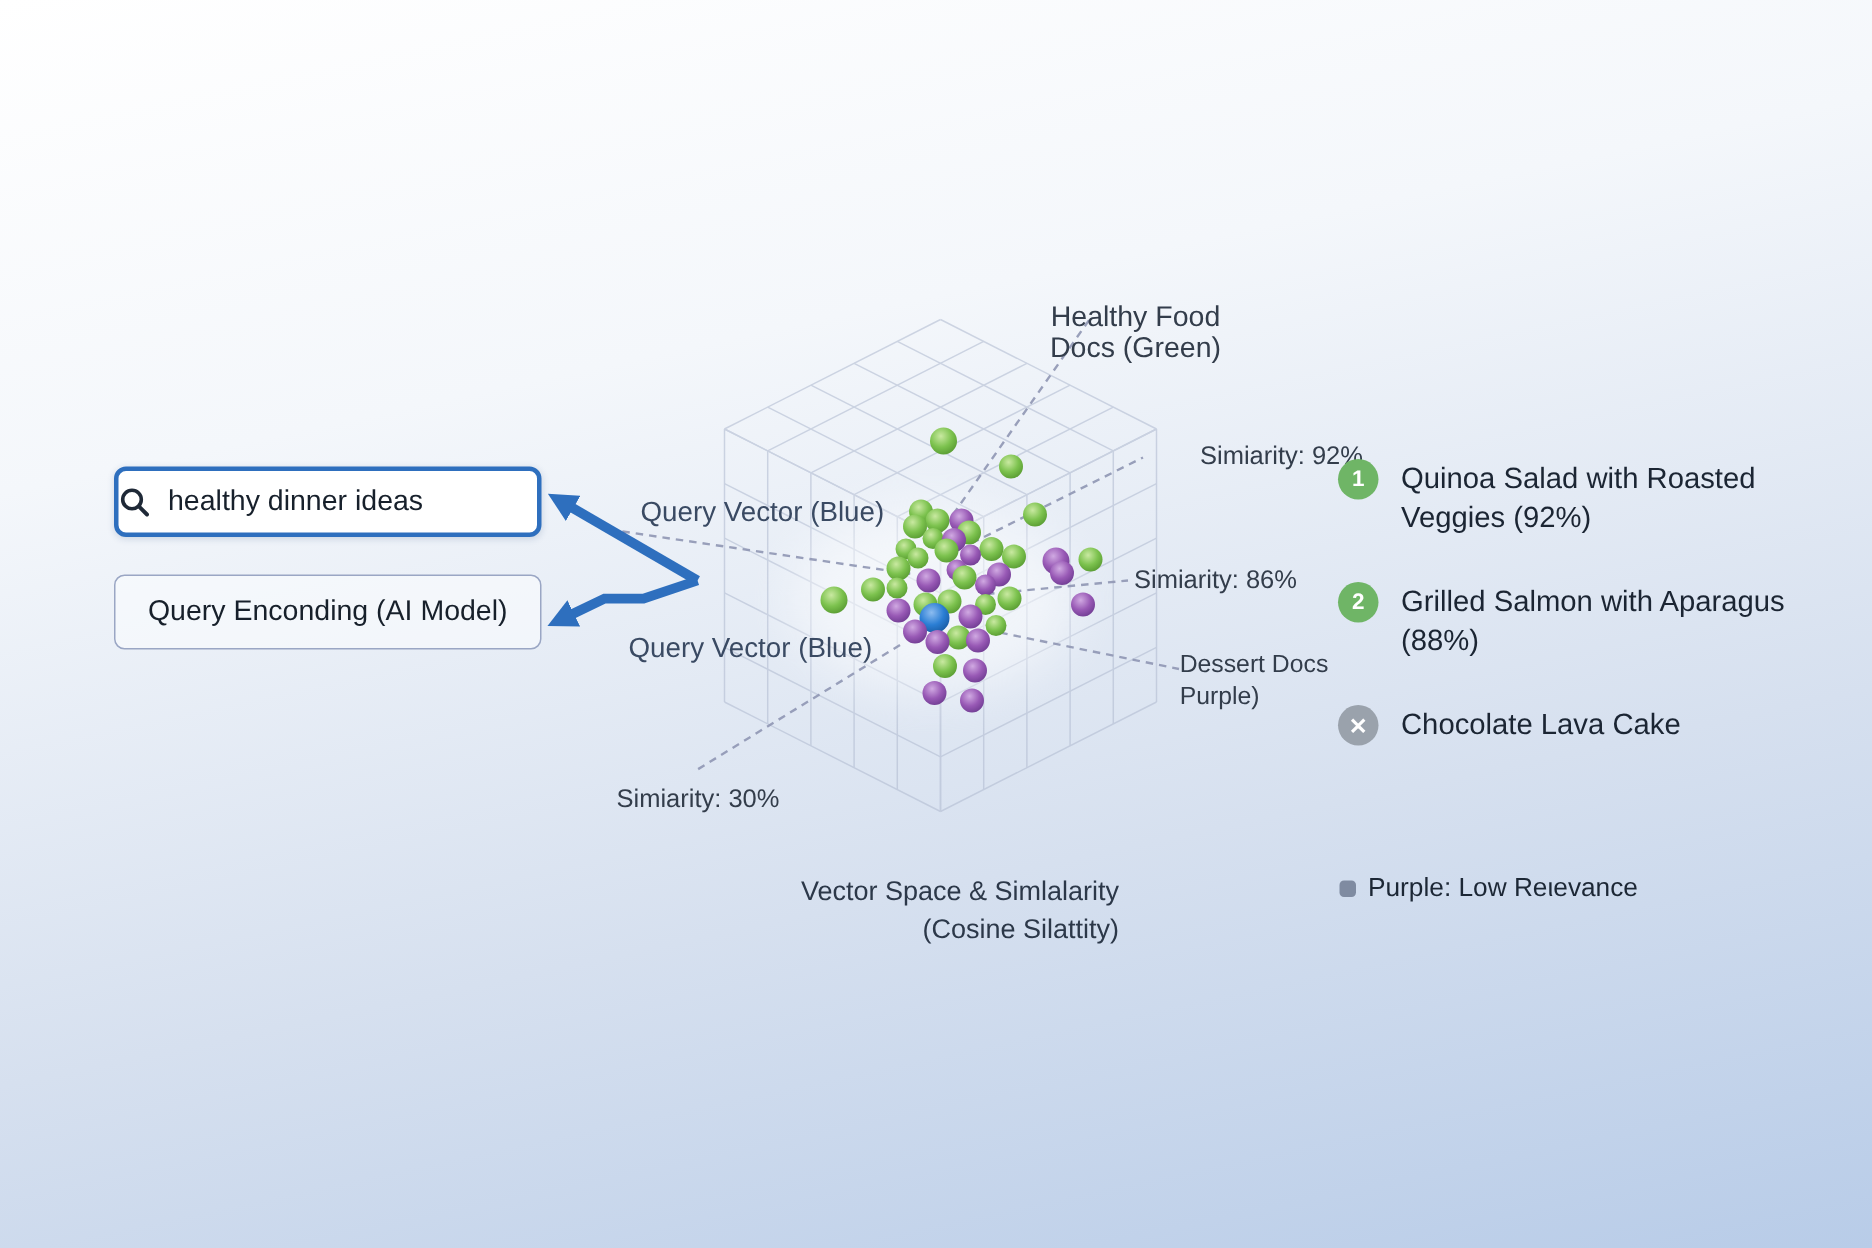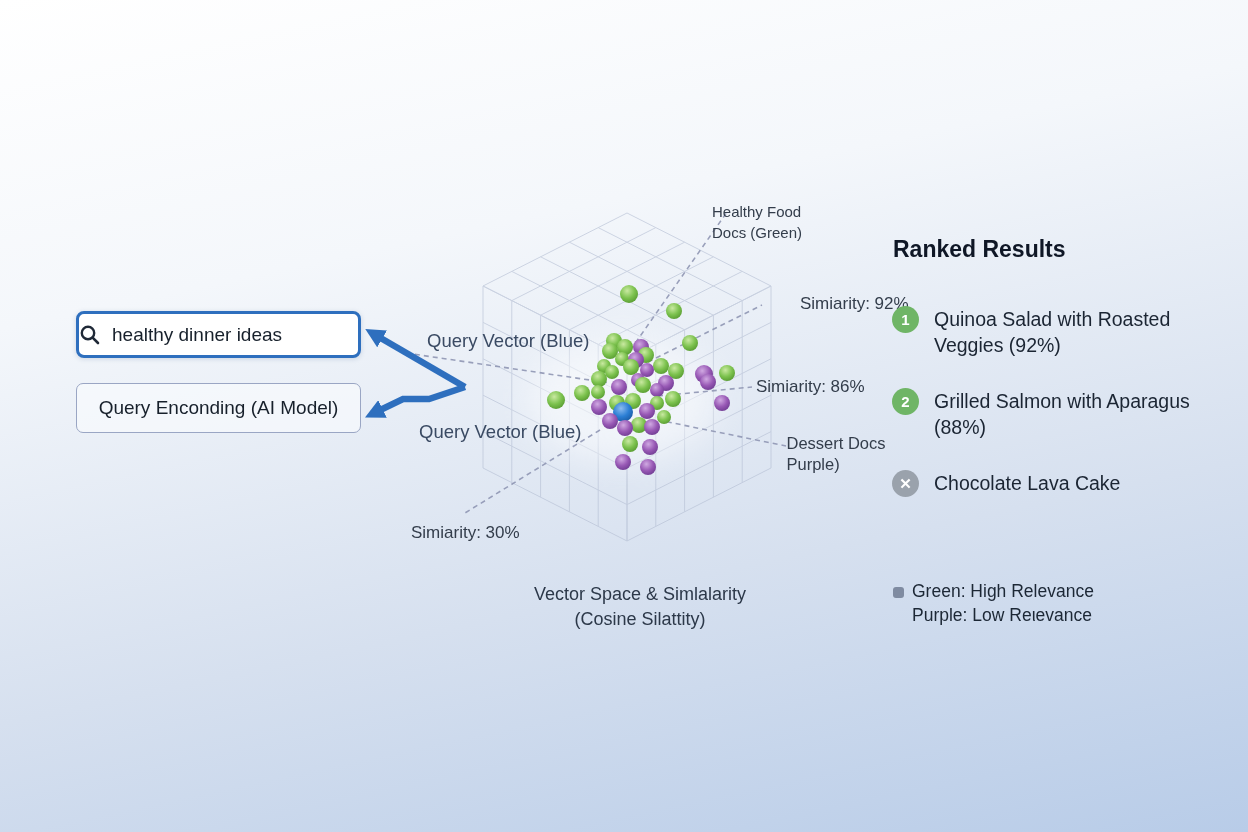--- a/index.html
+++ b/index.html
@@ -27,26 +27,26 @@
     position:absolute;left:76px;top:383px;width:285px;height:50px;box-sizing:border-box;
     background:rgba(252,253,255,.55);border:1.5px solid #9aa6c4;border-radius:7px;
     display:flex;align-items:center;justify-content:center;
     font-size:19px;color:#17202b;
   }
 
   
   .lbl{position:absolute;white-space:nowrap;color:#333d4b}
   .lbl-qv-top{left:427px;top:330px;font-size:18.5px;color:#3a4a63}
   .lbl-qv-bottom{left:419px;top:421px;font-size:18.5px;color:#3a4a63}
-  .lbl-healthy{left:757px;top:201px;transform:translateX(-50%);font-size:15px;line-height:21px}
+  .lbl-healthy{left:757px;top:201px;transform:translateX(-50%);text-align:center;font-size:19px;line-height:21px}
   .lbl-92{left:800px;top:294px;font-size:17px}
   .lbl-86{left:756px;top:377px;font-size:17px}
   .lbl-dessert{left:836px;top:433px;transform:translateX(-50%);font-size:16.5px;line-height:21px}
   .lbl-30{left:411px;top:523px;font-size:17px}
-  .caption{left:640px;top:582px;transform:translateX(-50%);text-align:center;font-size:18px;line-height:25px;color:#2c3849}
+  .caption{left:640px;top:582px;transform:translateX(-50%);text-align:right;font-size:18px;line-height:25px;color:#2c3849}
 
   
   .results-title{position:absolute;left:893px;top:236px;font-size:23px;font-weight:700;color:#0f1726;white-space:nowrap}
   .result-item{position:absolute;left:892px;display:flex;gap:15px}
   .result-item.r1{top:306px}
   .result-item.r2{top:388px}
   .result-item.r3{top:470px}
   .badge{
     width:27px;height:27px;border-radius:50%;flex:0 0 27px;
     color:#fff;font-size:15px;font-weight:700;
@@ -216,36 +216,34 @@
     <div>Dessert Docs</div>
     <div>Purple)</div>
   </div>
   <div class="lbl lbl-30">Simiarity: 30%</div>
 
   <div class="lbl caption">
     <div>Vector Space &amp; Simlalarity</div>
     <div>(Cosine Silattity)</div>
   </div>
 
-  <div class="results-title">Ranked Results</div>
 
   <div class="result-item r1">
     <div class="badge rank">1</div>
     <div class="result-text">Quinoa Salad with Roasted Veggies (92%)</div>
   </div>
   <div class="result-item r2">
     <div class="badge rank">2</div>
     <div class="result-text">Grilled Salmon with Aparagus (88%)</div>
   </div>
   <div class="result-item r3">
     <div class="badge excluded">✕</div>
     <div class="result-text">Chocolate Lava Cake</div>
   </div>
 
   <div class="legend">
     <div class="legend-swatch"></div>
     <div class="legend-text">
-      <div>Green: High Relevance</div>
       <div>Purple: Low Reιevance</div>
     </div>
   </div>
 
 </div>
 
 </body></html>

